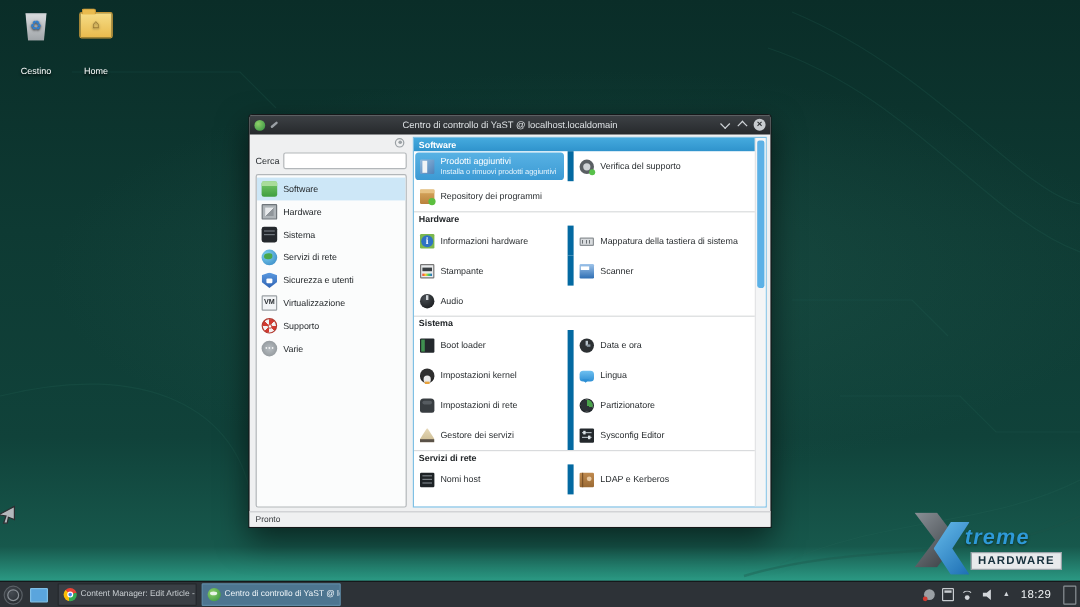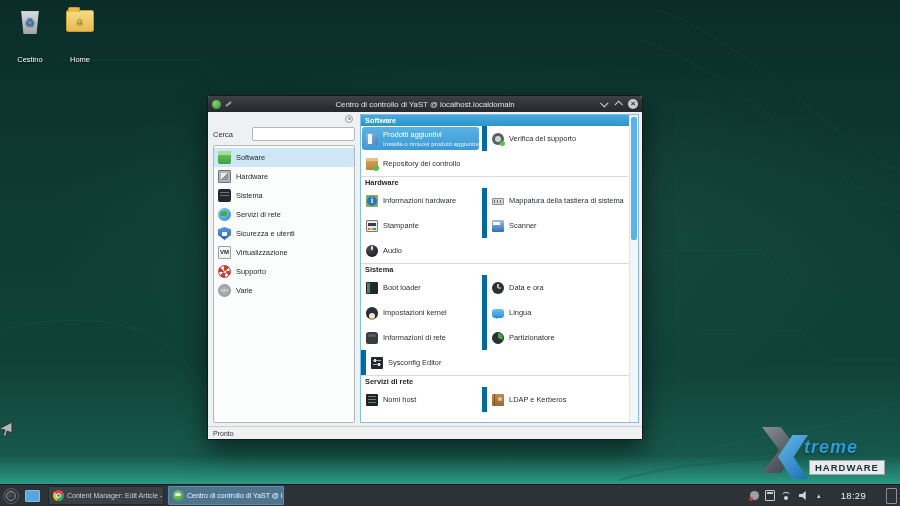--- a/index.html
+++ b/index.html
@@ -40,21 +40,21 @@
   .chev.down{transform:rotate(-45deg) translateY(-1px)}
   .chev.up{transform:rotate(135deg) translateY(-1px)}
   .close-btn{width:10px;height:10px;border-radius:50%;background:#c8ccd0;color:#2b2e31;font-size:8px;line-height:10px;text-align:center;font-weight:bold}
 
   .win-body{flex:1;display:flex;min-height:0}
   
   .sidebar{flex:0 0 103px;display:flex;flex-direction:column;padding:1px 3px 0 5px;min-height:0}
   .gear-row{height:11px;display:flex;justify-content:flex-end;align-items:center;padding-right:2px}
   .gear{width:6px;height:6px;border:1px solid #9aa0a4;border-radius:50%;position:relative}
   .gear::before{content:"";position:absolute;inset:1.5px;background:#9aa0a4;border-radius:50%}
-  .search-row{display:flex;align-items:center;gap:19px;margin:3px 0 4px;font-size:7.5px;color:#2b2f33}
+  .search-row{display:flex;align-items:center;gap:3px;margin:3px 0 4px;font-size:7.5px;color:#2b2f33}
   .search-input{flex:1;height:12px;border:1px solid #b3b7ba;border-radius:2px;background:#fff;font-size:7.5px;padding:0 2px;min-width:0}
   .cat-list{flex:1;border:1px solid #b3b7ba;border-radius:2px;background:#fbfcfc;margin-bottom:3px;padding-top:2px;overflow:hidden}
   .side-item{height:19px;display:flex;align-items:center;gap:5px;padding-left:4px;font-size:7.4px;color:#25292c;white-space:nowrap}
   .side-item.sel{background:#cde7f7}
   .si{width:13px;height:13px;flex:0 0 13px;position:relative;display:inline-block}
 
   
   .software-category-icon{background:linear-gradient(#79c96a,#3f9e3f);border-radius:2px}
   .software-category-icon::before{content:"";position:absolute;top:0;left:0;right:0;height:4px;background:#a9dc9a;border-radius:2px 2px 0 0}
   .hardware-category-icon{background:#aeb4b8;border:1px solid #6f757a;border-radius:1px;box-sizing:border-box}
@@ -139,21 +139,21 @@
   .launcher{width:16px;height:16px;border-radius:50%;background:radial-gradient(circle at 40% 35%,#454b52,#1f2327);border:1px solid #5a6066;position:relative;box-sizing:border-box}
   .launcher::before{content:"";position:absolute;inset:2px;border:1px solid #8a9096;border-radius:50%}
   .pager{width:13px;height:10px;background:#5aa5dd;border:1px solid #7fc0e8;border-radius:1px;margin:0 4px 0 2px}
   .task{height:17px;display:flex;align-items:center;gap:3px;padding:0 4px;width:106px;background:#3a3f45;border:1px solid #24282c;font-size:7px;color:#c9ced2;overflow:hidden;white-space:nowrap;border-radius:1px}
   .task.active{background:#4d7590;border-color:#5e8aa5;color:#eef4f8}
   .ti{width:11px;height:11px;flex:0 0 11px;position:relative;border-radius:50%}
   .chrome-icon{background:conic-gradient(from -45deg,#ea4335 0 120deg,#34a853 120deg 240deg,#fbbc05 240deg 360deg)}
   .chrome-icon::before{content:"";position:absolute;inset:3px;background:#4285f4;border:1px solid #fff;border-radius:50%;box-sizing:border-box}
   .yast-icon{background:radial-gradient(circle at 35% 35%,#8fd06a,#2f8f3f)}
   .yast-icon::before{content:"";position:absolute;left:2px;top:3px;width:6px;height:3px;background:#e8f4e8;border-radius:50%}
-  .tray-area{margin-left:auto;display:flex;align-items:center;gap:18px}
+  .tray-area{margin-left:auto;display:flex;align-items:center;gap:8px}
   .tray{position:relative;display:inline-block}
   .updates-icon{width:9px;height:9px;border-radius:50%;background:#9aa0a4}
   .updates-icon::after{content:"";position:absolute;left:-1px;bottom:-1px;width:4px;height:4px;background:#d23a30;border-radius:50%}
   .clipboard-icon{width:8px;height:9px;border:1px solid #c8ccd0;border-radius:1px}
   .clipboard-icon::before{content:"";position:absolute;left:1px;right:1px;top:1px;height:2px;background:#c8ccd0}
   .wifi-icon{width:12px;height:9px}
   .wifi-icon::before{content:"";position:absolute;left:0;top:1px;width:10px;height:10px;border:1.5px solid #d2d6da;border-radius:50%;border-color:#d2d6da transparent transparent transparent;box-sizing:border-box}
   .wifi-icon::after{content:"";position:absolute;left:3.5px;top:5px;width:4px;height:4px;background:#d2d6da;border-radius:50%}
   .volume-icon{width:10px;height:10px;background:#d2d6da;clip-path:polygon(0 35%,35% 35%,70% 5%,70% 95%,35% 65%,0 65%)}
   .expand-tray-icon{width:8px;height:8px;color:#d2d6da;font-size:7px;line-height:8px;text-align:center}
@@ -275,21 +275,21 @@
             </div>
             <div class="mod-item rcol">
               <span class="mi support-check-icon"></span>
               <span class="mtx">
                 <div class="mlab">Verifica del supporto</div>
               </span>
             </div>
             <div class="mod-item">
               <span class="mi repositories-icon"></span>
               <span class="mtx">
-                <div class="mlab">Repository dei controllo</div>
+                <div class="mlab">Repository dei programmi</div>
               </span>
             </div>
           </div>
           <div class="sec-head">Hardware</div>
           <div class="mod-grid">
             <div class="mod-item">
               <span class="mi hardware-info-icon"></span>
               <span class="mtx">
                 <div class="mlab">Informazioni hardware</div>
               </span>
@@ -341,27 +341,33 @@
             </div>
             <div class="mod-item rcol">
               <span class="mi language-icon"></span>
               <span class="mtx">
                 <div class="mlab">Lingua</div>
               </span>
             </div>
             <div class="mod-item">
               <span class="mi network-settings-icon"></span>
               <span class="mtx">
-                <div class="mlab">Informazioni di rete</div>
+                <div class="mlab">Impostazioni di rete</div>
               </span>
             </div>
             <div class="mod-item rcol">
               <span class="mi partitioner-icon"></span>
               <span class="mtx">
                 <div class="mlab">Partizionatore</div>
+              </span>
+            </div>
+            <div class="mod-item">
+              <span class="mi services-manager-icon"></span>
+              <span class="mtx">
+                <div class="mlab">Gestore dei servizi</div>
               </span>
             </div>
             <div class="mod-item rcol">
               <span class="mi sysconfig-icon"></span>
               <span class="mtx">
                 <div class="mlab">Sysconfig Editor</div>
               </span>
             </div>
           </div>
           <div class="sec-head">Servizi di rete</div>

